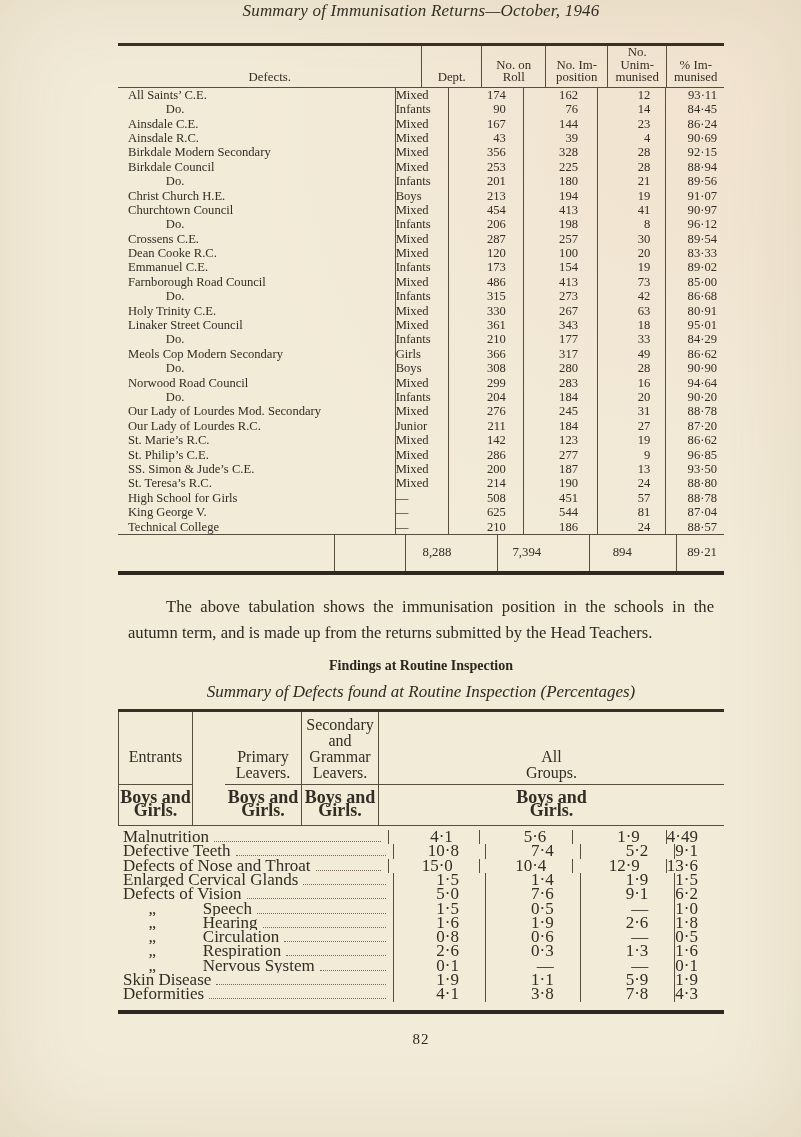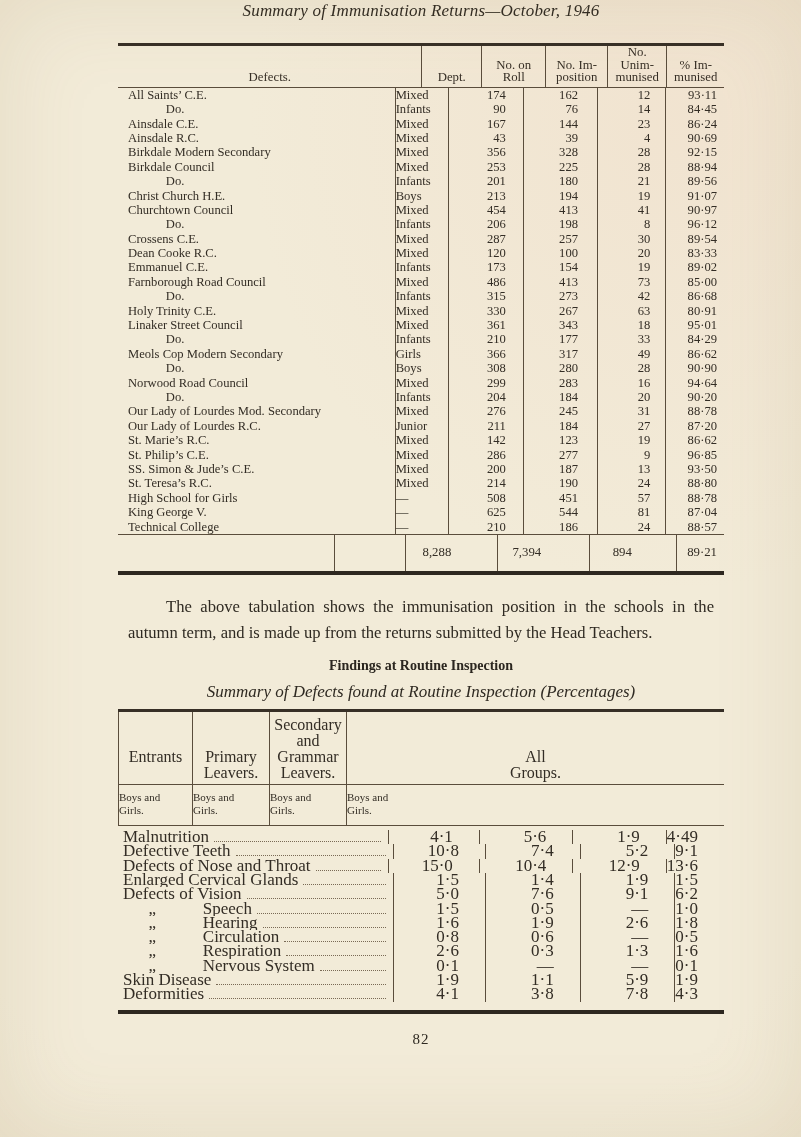--- a/index.html
+++ b/index.html
@@ -63,29 +63,29 @@
     text-align:justify;text-indent:38px;color:#2f2a22;
   }
   .h-findings{margin-top:9px;text-align:center;font-weight:bold;font-size:14px;line-height:21px;color:#2b261f;}
   .h-sub{margin-top:5px;text-align:center;font-style:italic;font-size:17px;line-height:21px;color:#2f2a22;}
 
   
   .t2{margin-top:7px;border-top:3px solid #372f26;border-bottom:4px solid #2e2820;}
   .t2 .hdr{display:flex;align-items:stretch;border-bottom:1px solid #5a4d3c;}
   .d-col{width:303px;display:flex;align-items:center;justify-content:center;font-size:12.8px;}
   .g-col{display:flex;flex-direction:column;border-left:1px solid #5a4d3c;}
-  .g-w1{width:73px;} .g-w2{width:76px;} .g-w3{width:76px;} .g-w4{flex:1;}
+  .g-w1{width:73px;} .g-w2{width:76px;padding-left:32px;} .g-w3{width:76px;} .g-w4{flex:1;}
   .g-top{
     flex:1;display:flex;align-items:flex-end;justify-content:center;
     white-space:pre-line;text-align:center;font-size:16px;line-height:16px;
     padding:5px 2px 3px;min-height:50px;
   }
   .g-sub{
-    border-top:1px solid #5a4d3c;white-space:pre-line;
-    font-size:11px;line-height:13.6px;padding:6px 0 7px;
+    border-top:1px solid #5a4d3c;white-space:pre-line;text-align:center;
+    font-size:18px;line-height:13.6px;padding:6px 0 7px;font-weight:bold;
   }
   .t2 .row{display:flex;height:14.3px;font-size:17px;line-height:14.3px;}
   .t2 .body{padding:4px 0 8px;}
   .cell-defect{width:303px;display:flex;align-items:baseline;padding-left:5px;overflow:hidden;}
   .cell-defect .lbl{white-space:pre;}
   .t2 .num2{text-align:right;padding-right:26px;}
   .n-w1{width:73px;} .n-w2{width:76px;} .n-w3{width:76px;} .n-w4{flex:1;}
   .t2 .vline2{border-left:1px solid #5a4d3c;}
 
   .page-num{margin-top:17px;text-align:center;font-size:15px;letter-spacing:1px;color:#2f2a22;}

